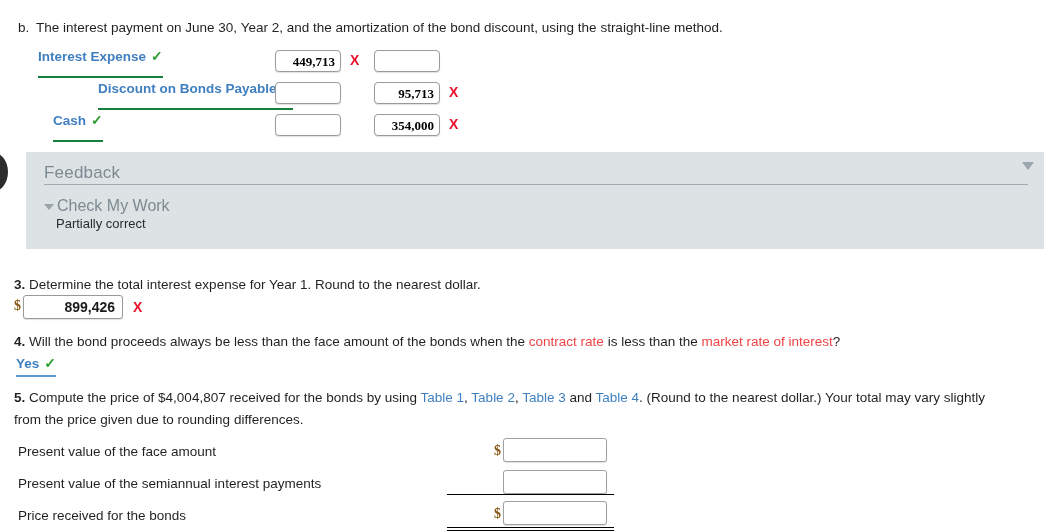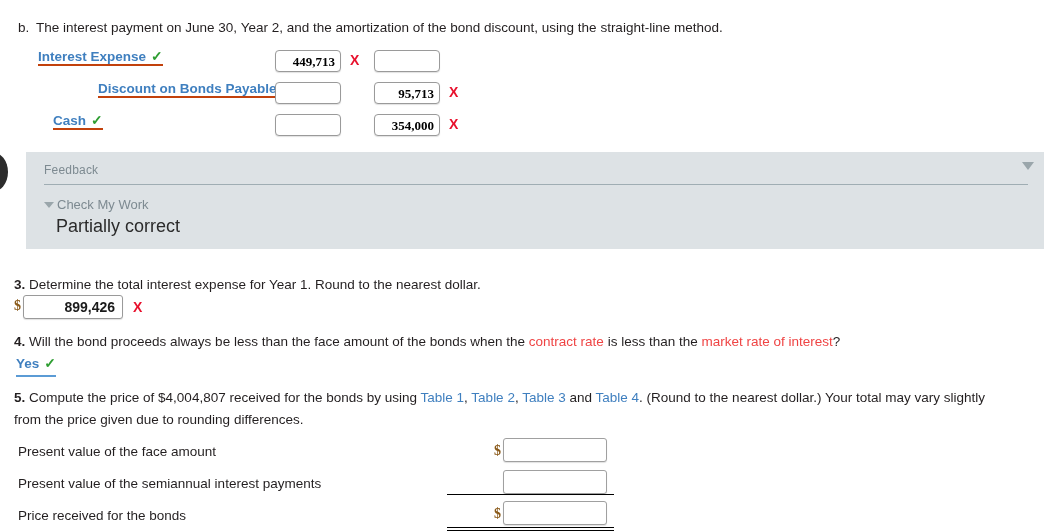--- a/index.html
+++ b/index.html
@@ -22,22 +22,22 @@
     font-size: 13.5px;
     color: #231f20;
     white-space: nowrap;
   }
   #part-b-heading .lbl { display: inline-block; width: 18px; }
   .acct {
     position: absolute;
     font-weight: bold;
     font-size: 13.5px;
     color: #3f7fbf;
-    border-bottom: 2px solid #c2410c;
-    padding-bottom: 0;
+    border-bottom: 2px solid #15803d;
+    padding-bottom: 12px;
     white-space: nowrap;
     cursor: pointer;
   }
   .acct .chk { color: #2e9e32; font-weight: bold; margin-left: 5px; font-size: 14px; }
 
   .amt-box {
     position: absolute;
     width: 66px; height: 22px;
     box-sizing: border-box;
     background: #ffffff;
@@ -63,52 +63,52 @@
 
   
   #feedback-panel {
     left: 26px; top: 152px;
     width: 1018px; height: 97px;
     background: #dde2e5;
     box-sizing: border-box;
   }
   #feedback-title {
     position: absolute; left: 18px; top: 11px;
-    font-size: 12px; color: #7d8a91;
+    font-size: 17px; color: #7d8a91;
     letter-spacing: .2px;
   }
   #feedback-collapse {
     position: absolute; right: 10px; top: 10px;
     width: 0; height: 0;
     border-left: 6px solid transparent;
     border-right: 6px solid transparent;
     border-top: 8px solid #9aa6ab;
     cursor: pointer;
   }
   #feedback-divider {
     position: absolute; left: 18px; top: 32px;
     width: 984px; height: 1px; background: #9fadb3;
   }
   #check-my-work {
     position: absolute; left: 18px; top: 45px;
-    font-size: 13px; color: #7d8a91;
+    font-size: 16px; color: #7d8a91;
     cursor: pointer; white-space: nowrap;
   }
   #check-my-work .tri {
     display: inline-block;
     width: 0; height: 0;
     border-left: 5px solid transparent;
     border-right: 5px solid transparent;
     border-top: 6px solid #9aa6ab;
     margin-right: 3px;
     vertical-align: 1px;
   }
   #feedback-result {
     position: absolute; left: 30px; top: 64px;
-    font-size: 18px; color: #2b2b2b;
+    font-size: 13px; color: #2b2b2b;
   }
 
   
   #left-edge-bubble {
     left: -24px; top: 152px;
     width: 32px; height: 40px;
     border-radius: 50%;
     background: #2c2c2c;
   }
 

